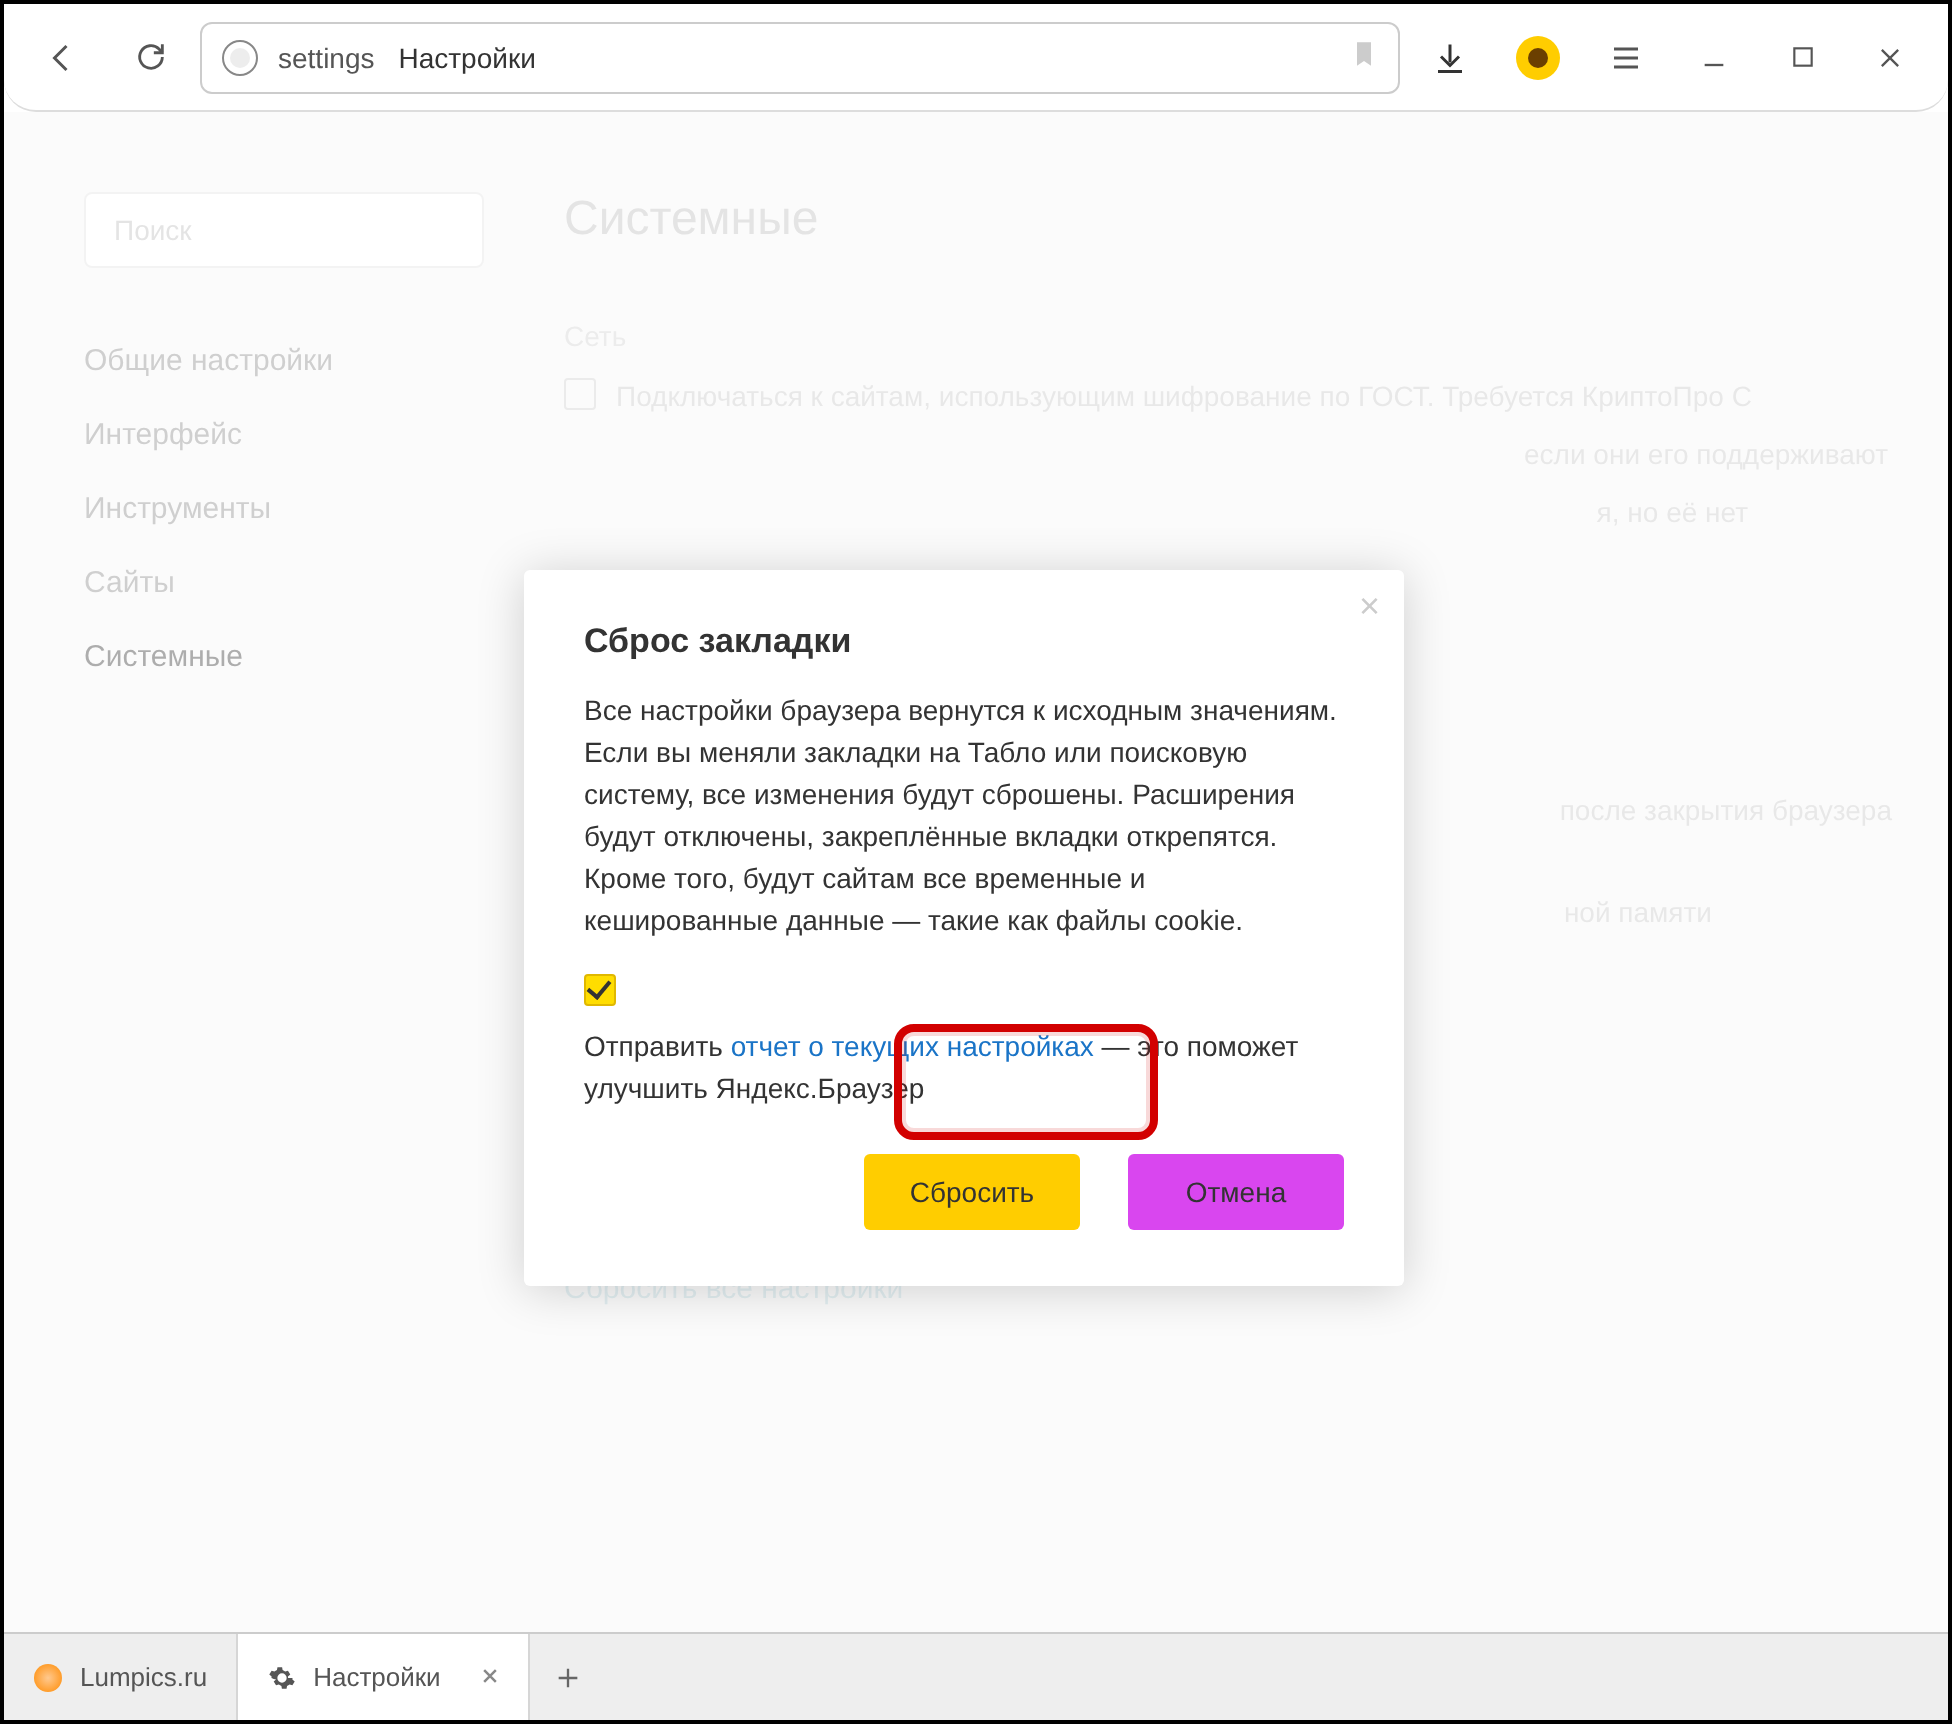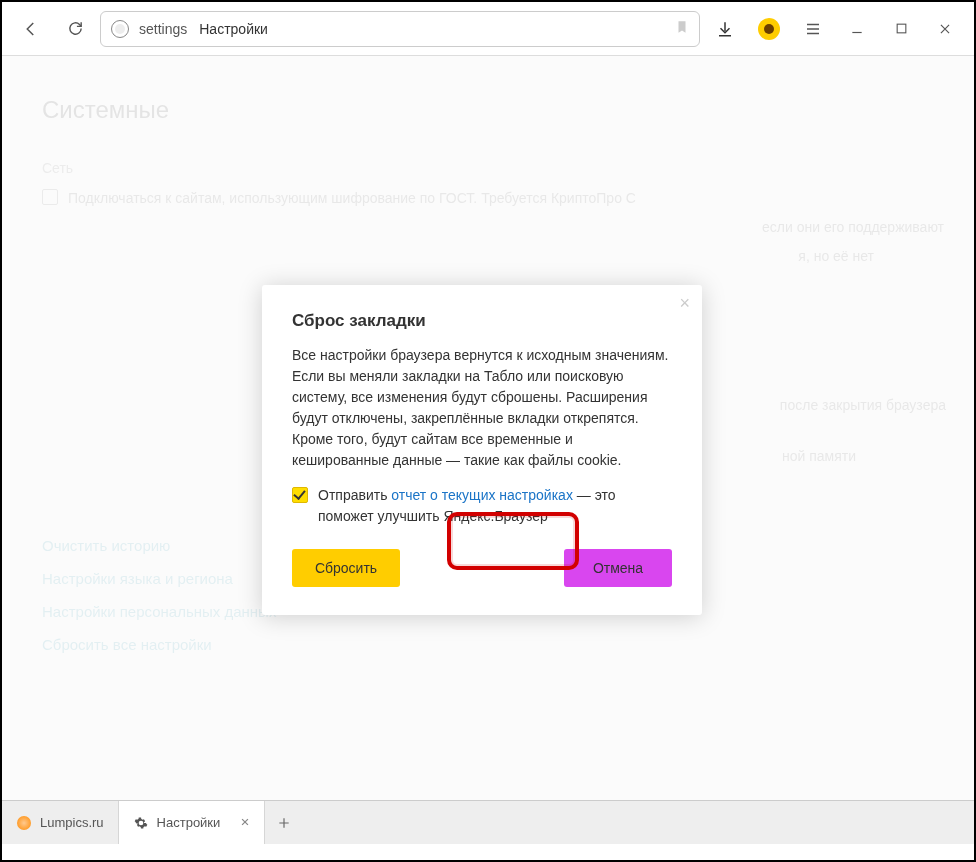--- a/index.html
+++ b/index.html
@@ -1,19 +1,19 @@
 <!DOCTYPE html>
 <html><head>
 <meta charset="utf-8">
 <style>
   * { box-sizing: border-box; margin: 0; padding: 0; }
   body { font-family: Arial, Helvetica, sans-serif; font-size: 14px; background: #fff; width: 976px; height: 862px; overflow: hidden; position: relative; border: 2px solid #000; }
 
   
-  .chrome-bar { display: flex; align-items: center; height: 54px; border-bottom: 1px solid #ddd; padding: 0 10px; gap: 6px; }
+  .chrome-bar { display: flex; align-items: center; height: 54px; border-bottom: 1px solid #ddd; padding: 0 10px; gap: 6px; border-radius: 16px; }
   .chrome-btn { width: 38px; height: 34px; display: flex; align-items: center; justify-content: center; color: #555; border-radius: 4px; }
   .omnibox { flex: 1; height: 36px; border: 1px solid #ccc; border-radius: 6px; display: flex; align-items: center; padding: 0 10px; gap: 10px; background: #fff; }
   .omnibox .y-icon { width: 18px; height: 18px; border-radius: 50%; border: 1.5px solid #888; position: relative; }
   .omnibox .y-icon::after { content: ""; position: absolute; inset: 3px; border-radius: 50%; background: #888; opacity: .15; }
   .omnibox .addr-key { color: #555; }
   .omnibox .addr-title { color: #333; margin-left: 2px; }
   .omnibox .bookmark { margin-left: auto; color: #bbb; }
   .ext-icon { width: 22px; height: 22px; border-radius: 50%; background: #ffcd00; display: flex; align-items: center; justify-content: center; }
   .ext-icon .inner { width: 10px; height: 10px; border-radius: 50%; background: #6b3f00; }
 
@@ -33,33 +33,33 @@
   .chk { width: 16px; height: 16px; border: 1.5px solid #ccc; border-radius: 2px; flex-shrink: 0; margin-top: 1px; }
   .opt-text { line-height: 1.5; }
   .links-block { margin-top: 260px; }
   .link-item { color: #b9d8df; font-size: 15px; margin-bottom: 16px; }
 
   
   .modal { position: absolute; left: 260px; top: 283px; width: 440px; background: #fff; box-shadow: 0 2px 24px rgba(0,0,0,0.18); border-radius: 3px; padding: 26px 30px 28px 30px; z-index: 50; }
   .modal-close { position: absolute; top: 8px; right: 12px; color: #ccc; font-size: 18px; cursor: pointer; }
   .modal h2 { font-size: 17px; font-weight: 700; color: #333; margin-bottom: 14px; }
   .modal p { font-size: 14px; color: #333; line-height: 1.5; margin-bottom: 14px; }
-  .modal .chk-row { display: flex; align-items: flex-start; gap: 10px; font-size: 14px; color: #333; line-height: 1.5; }
+  .modal .chk-row { display: flex; align-items: flex-start; gap: 10px; font-size: 14px; color: #333; line-height: 1.5; flex-direction: column; }
   .modal .chk-y { width: 16px; height: 16px; background: #ffdd00; border: 1.5px solid #e0b800; border-radius: 2px; flex-shrink: 0; position: relative; margin-top: 2px; }
   .modal .chk-y::after { content: ""; position: absolute; left: 3px; top: 0px; width: 5px; height: 9px; border-right: 2px solid #333; border-bottom: 2px solid #333; transform: rotate(40deg); }
   .modal .link { color: #1a74c7; }
-  .modal-buttons { display: flex; gap: 6px; margin-top: 22px; justify-content: space-between; }
+  .modal-buttons { display: flex; gap: 24px; margin-top: 22px; justify-content: flex-end; }
   .btn { min-width: 108px; height: 38px; display: flex; align-items: center; justify-content: center; font-size: 14px; border-radius: 3px; cursor: pointer; }
   .btn-primary { background: #ffcd00; color: #333; }
   .btn-secondary { background: #d946ef; color: #333; }
   .hl-ring { position: absolute; border: 4px solid #d20000; border-radius: 10px; pointer-events: none; box-shadow: 0 0 0 2px rgba(210,0,0,0.15) inset; }
   .hl-reset { left: 445px; top: 510px; width: 132px; height: 58px; z-index: 60; }
 
   
-  .tabbar { position: absolute; bottom: 16px; left: 0; right: 0; height: 44px; background: #eee; border-top: 1px solid #ccc; display: flex; align-items: stretch; }
+  .tabbar { position: absolute; bottom: 0; left: 0; right: 0; height: 44px; background: #eee; border-top: 1px solid #ccc; display: flex; align-items: stretch; }
   .tab { display: flex; align-items: center; gap: 8px; padding: 0 14px; border-right: 1px solid #d6d6d6; max-width: 210px; font-size: 13px; color: #555; background: #eee; }
   .tab.active { background: #fff; }
   .tab .tab-close { margin-left: auto; color: #888; cursor: pointer; padding-left: 12px; }
   .tab-icon { width: 16px; height: 16px; display: flex; align-items: center; justify-content: center; }
   .orange-circ { width: 14px; height: 14px; border-radius: 50%; background: radial-gradient(circle at center, #ffc98f, #ff8a00); }
   .tab-add { width: 38px; display: flex; align-items: center; justify-content: center; color: #666; font-size: 18px; }
 
   svg { pointer-events: none; }
 </style>
 </head>
@@ -116,20 +116,28 @@
   </div>
   <div class="chrome-btn">
     <svg width="14" height="14" viewBox="0 0 24 24" stroke="#555" stroke-width="2">
         <path d="M5 5l14 14M19 5L5 19"></path>
       </svg>
   </div>
 </div>
 
 <div class="page">
   <div class="settings-wrap">
+    <div class="sidebar">
+      <div class="search-box">Поиск</div>
+      <div class="nav-item">Общие настройки</div>
+      <div class="nav-item">Интерфейс</div>
+      <div class="nav-item">Инструменты</div>
+      <div class="nav-item">Сайты</div>
+      <div class="nav-item active">Системные</div>
+    </div>
     <div class="content">
       <h1>Системные</h1>
       <div class="section-title">Сеть</div>
       <div class="opt-row">
         <span class="chk"></span>
         <span class="opt-text">Подключаться к сайтам, использующим шифрование по ГОСТ. Требуется КриптоПро C</span>
       </div>
       <div class="opt-row" style="justify-content:flex-end; padding-right:20px;">
         <span class="opt-text">если они его поддерживают</span>
       </div>

